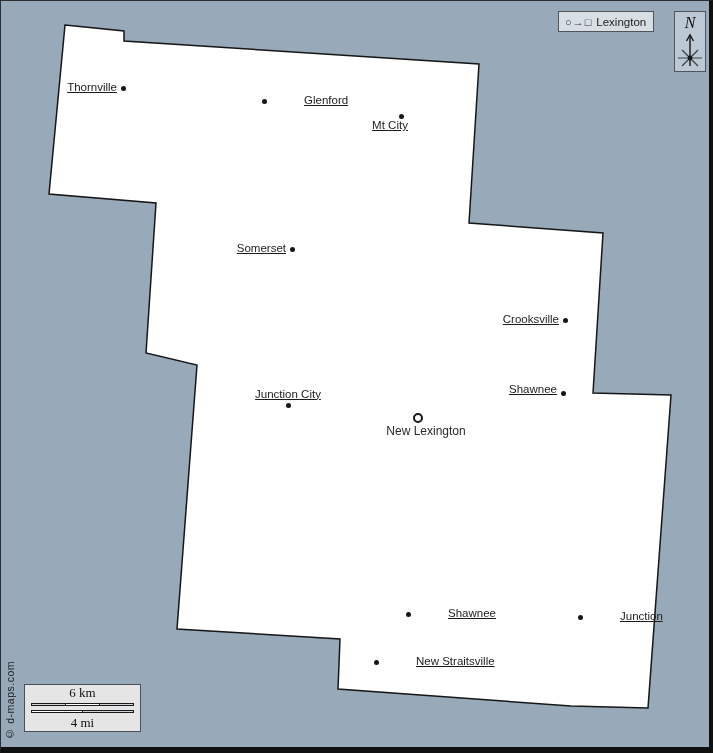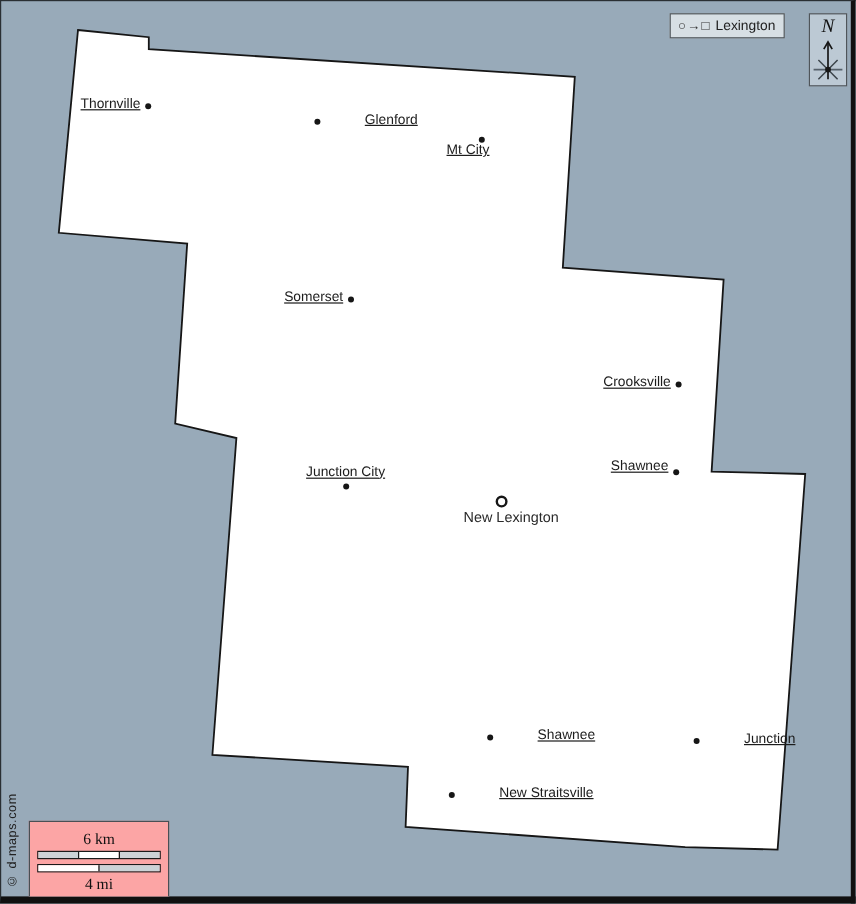--- a/index.html
+++ b/index.html
@@ -55,22 +55,22 @@
     position:absolute;left:673px;top:10px;width:32px;height:61px;
     box-sizing:border-box;background:#bcc9d4;border:1px solid #4f555a;
     display:flex;flex-direction:column;align-items:center;
   }
   #compass .n{
     font-family:"Liberation Serif", serif;font-style:italic;
     font-size:16px;color:#111;margin-top:2px;
   }
   
   #scale-box{
-    position:absolute;left:23px;top:683px;width:117px;height:68px;
-    box-sizing:border-box;background:#fca5a5;border:1px solid #4a4f54;
+    position:absolute;left:23px;top:683px;width:117px;height:48px;
+    box-sizing:border-box;background:#e5e5e5;border:1px solid #4a4f54;
     display:flex;flex-direction:column;align-items:center;justify-content:center;
     font-family:"Liberation Serif", serif;font-size:13px;color:#111;
   }
   .bar{
     width:103px;height:7px;box-sizing:border-box;
     border:1px solid #1a1a1a;display:flex;margin:2px 0;
   }
   .bar .seg{flex:1;}
   .bar .seg + .seg{border-left:1px solid #1a1a1a;}
   .seg.w{background:#ffffff;}

